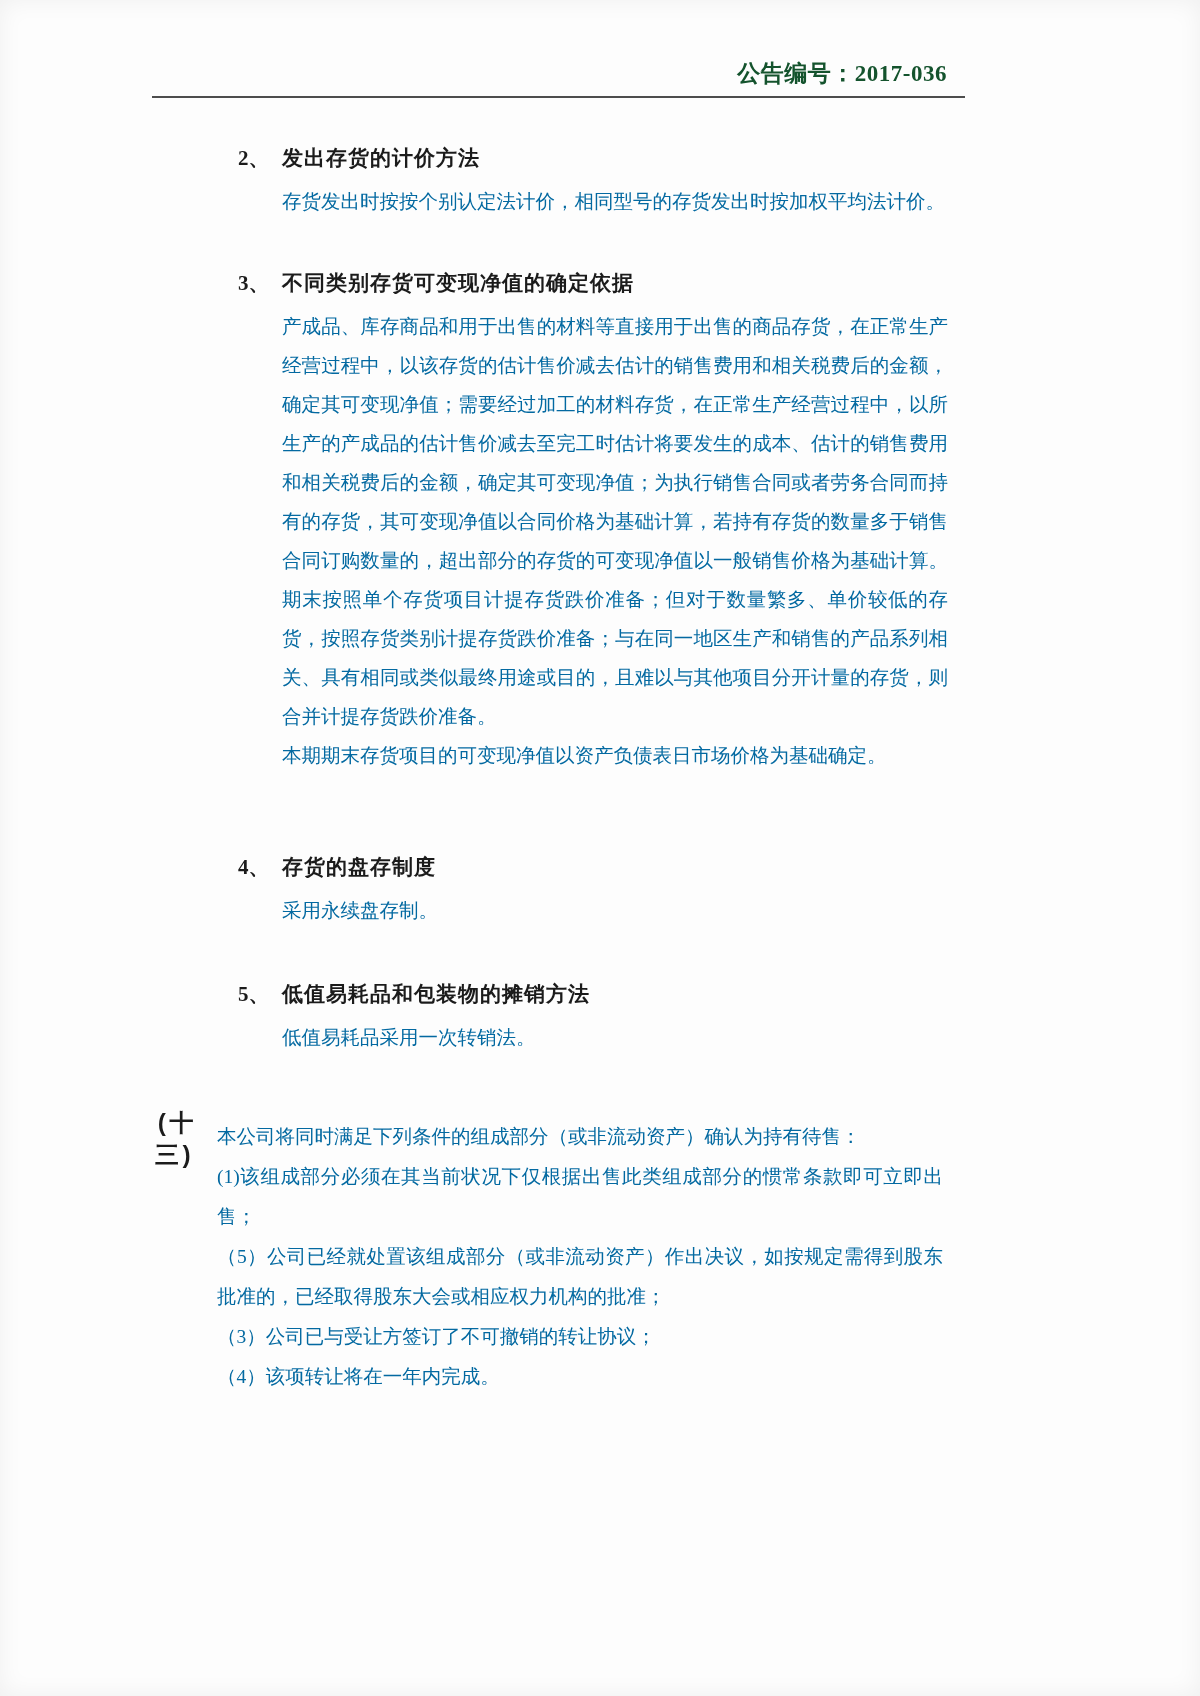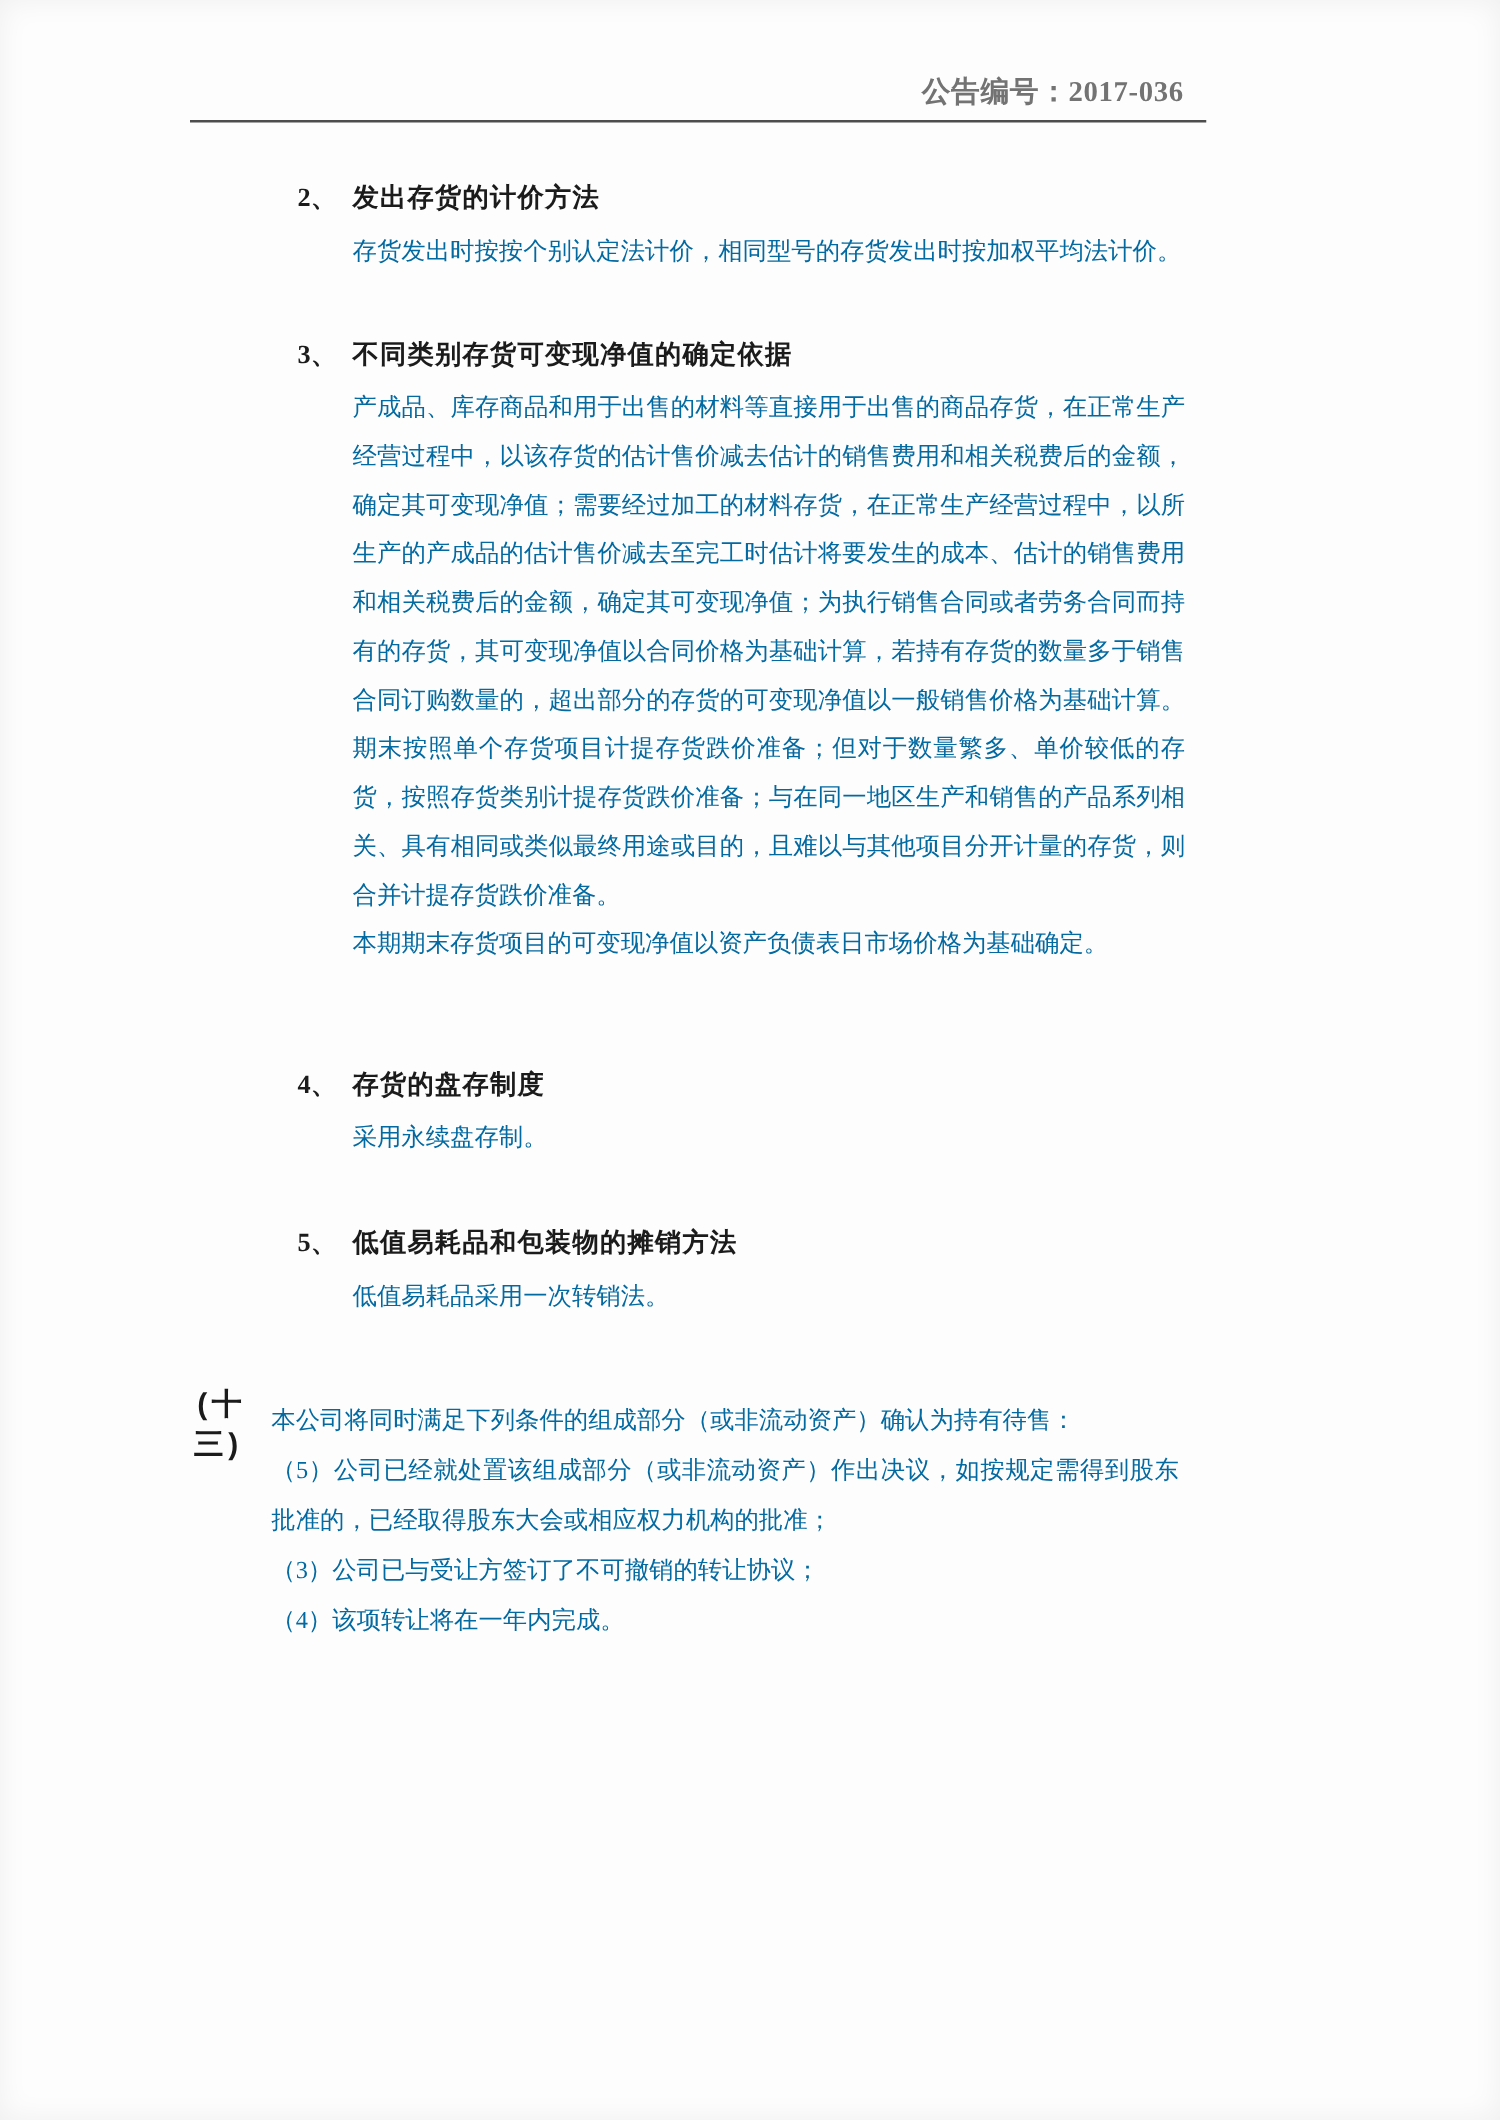--- a/index.html
+++ b/index.html
@@ -15,21 +15,21 @@
     box-shadow: inset 0 0 24px rgba(0,0,0,0.06);
   }
   .content { padding: 58px 235px 0 152px; }
 
   .doc-header {
     text-align: right;
     padding-right: 18px;
     font-size: 23px;
     font-weight: bold;
     letter-spacing: 0.5px;
-    color: #737373;
+    color: #14532d;
   }
   .header-rule {
     border-bottom: 2px solid #4d4d4d;
     margin-top: 7px;
   }
 
   .sec { display: flex; }
   .sec-indent { margin-left: 86px; }
   .sec-num {
     flex: 0 0 44px;
@@ -108,20 +108,21 @@
         <h2 class="sec-title">低值易耗品和包装物的摊销方法</h2>
         <p>低值易耗品采用一次转销法。</p>
       </div>
     </section>
 
     <section class="sec sec13 m-sec13">
       <div class="sec-num">(十三)</div>
       <div class="sec-body">
         <div class="sec13-body">
           <p>本公司将同时满足下列条件的组成部分（或非流动资产）确认为持有待售：</p>
+          <p>(1)该组成部分必须在其当前状况下仅根据出售此类组成部分的惯常条款即可立即出售；</p>
           <p>（5）公司已经就处置该组成部分（或非流动资产）作出决议，如按规定需得到股东批准的，已经取得股东大会或相应权力机构的批准；</p>
           <p>（3）公司已与受让方签订了不可撤销的转让协议；</p>
           <p>（4）该项转让将在一年内完成。</p>
         </div>
       </div>
     </section>
 
   </div>
 </div>
 

